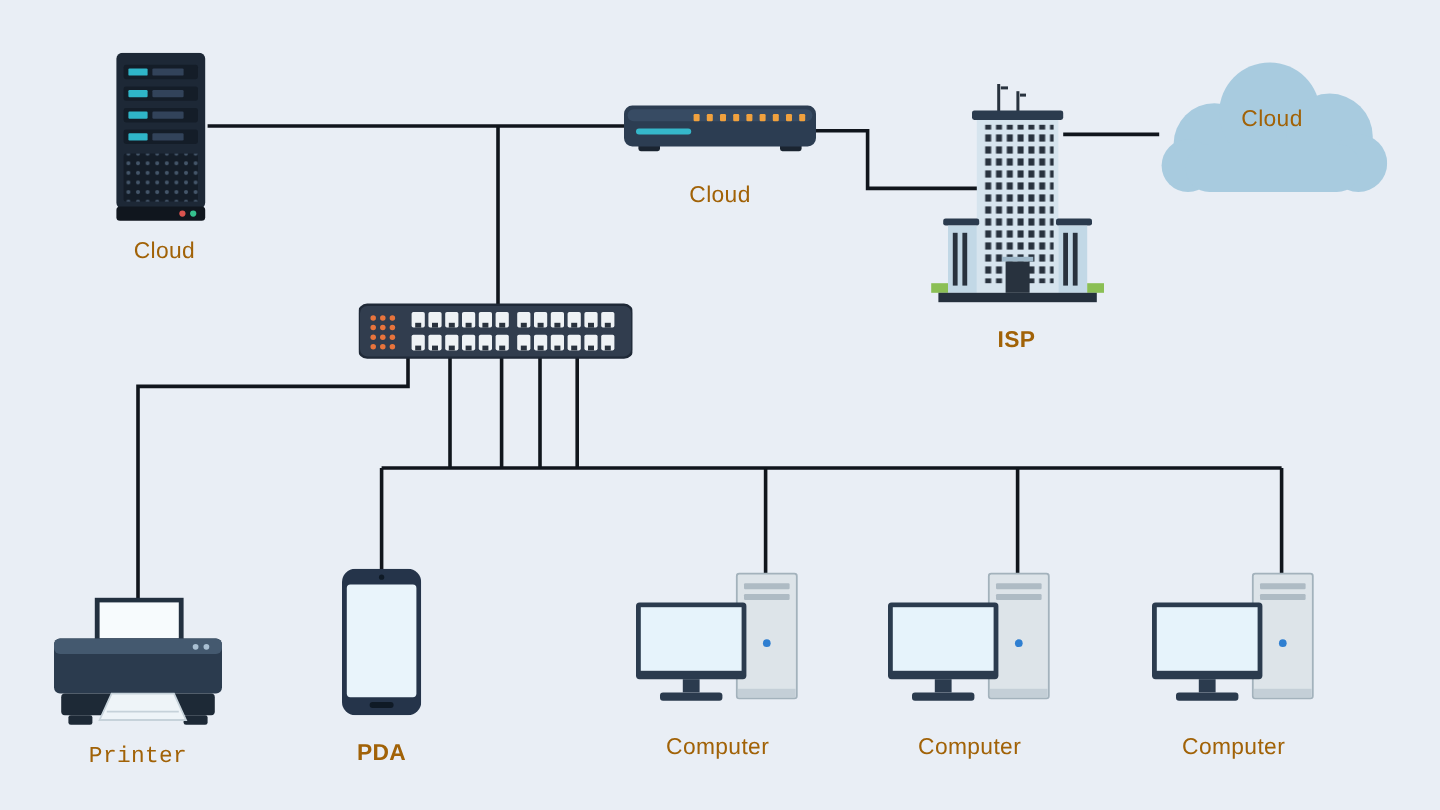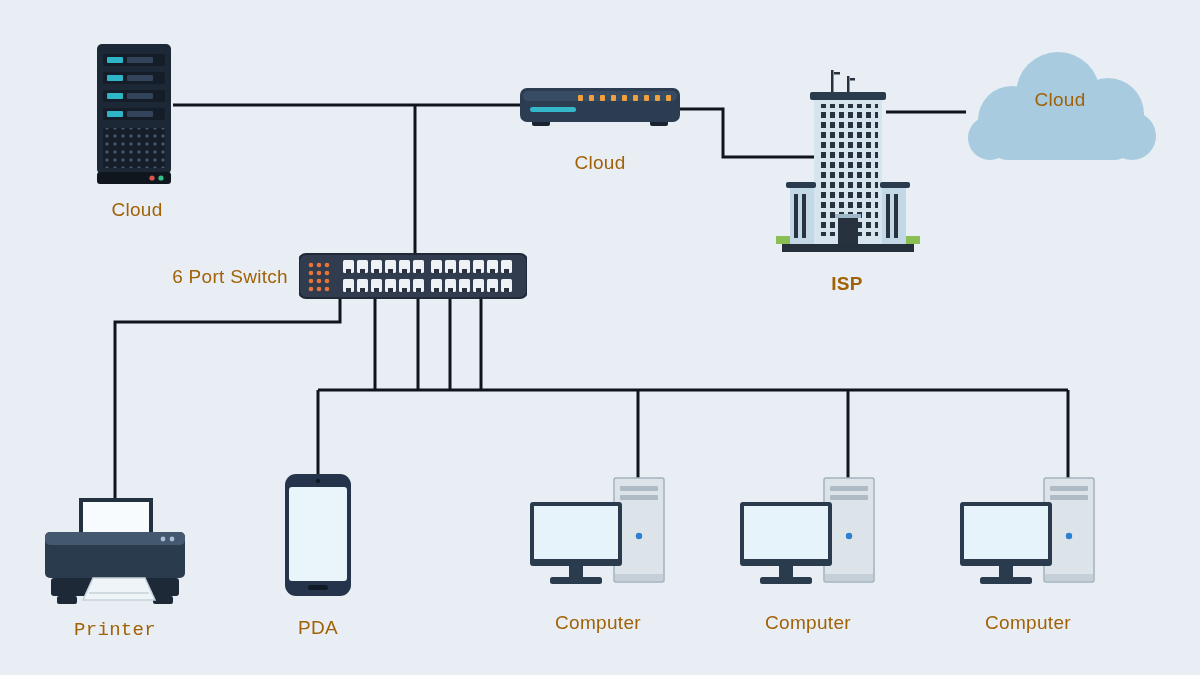--- a/index.html
+++ b/index.html
@@ -186,21 +186,20 @@
         <use href="#port" x="100" y="27"></use>
         <use href="#port" x="114" y="27"></use>
       <use href="#port" x="132" y="27"></use>
         <use href="#port" x="146" y="27"></use>
         <use href="#port" x="160" y="27"></use>
       <use href="#port" x="174" y="27"></use>
         <use href="#port" x="188" y="27"></use>
         <use href="#port" x="202" y="27"></use>
     </svg>
   </div>
-  <div class="label right" style="left:110px; top:265px; width:178px;">6 Port Switch</div>
 
   <div class="node" style="left:45px; top:498px;">
     <svg width="140" height="112" viewBox="0 0 140 112" xmlns="http://www.w3.org/2000/svg">
       <rect x="36" y="2" width="70" height="34" fill="#f7fbfd" stroke="#22303f" stroke-width="4"></rect>
       <rect x="0" y="34" width="140" height="46" rx="5" fill="#2b3b4e"></rect>
       <rect x="0" y="34" width="140" height="13" rx="5" fill="#44596f"></rect>
       <circle cx="118" cy="41" r="2.4" fill="#a9bfd2"></circle>
       <circle cx="127" cy="41" r="2.4" fill="#a9bfd2"></circle>
       <rect x="6" y="80" width="128" height="18" rx="3" fill="#1d2936"></rect>
       <rect x="12" y="98" width="20" height="8" rx="2" fill="#1d2936"></rect>
@@ -212,21 +211,21 @@
   <div class="label" style="left:55px; top:618px; width:120px;font-family:Liberation Mono, monospace;">Printer</div>
 
   <div class="node" style="left:285px; top:474px;">
     <svg width="66" height="122" viewBox="0 0 66 122" xmlns="http://www.w3.org/2000/svg">
       <rect x="0" y="0" width="66" height="122" rx="11" fill="#25344a"></rect>
       <rect x="4" y="13" width="58" height="94" rx="3" fill="#e9f4fb"></rect>
       <circle cx="33" cy="7" r="2.2" fill="#0f1a26"></circle>
       <rect x="23" y="111" width="20" height="5" rx="2.5" fill="#0f1a26"></rect>
     </svg>
   </div>
-  <div class="label" style="left:278px; top:616px; width:80px;">PDA</div>
+  <div class="label" style="left:278px; top:616px; width:80px;font-weight:bold;">PDA</div>
 
   <div class="node" style="left:530px; top:476px;">
     <svg width="136" height="112" viewBox="0 0 136 112" xmlns="http://www.w3.org/2000/svg">
       <rect x="84" y="2" width="50" height="104" rx="2" fill="#dde4e9" stroke="#a3b2bc" stroke-width="1.5"></rect>
       <rect x="90" y="10" width="38" height="5" rx="1" fill="#aebbc4"></rect>
       <rect x="90" y="19" width="38" height="5" rx="1" fill="#aebbc4"></rect>
       <circle cx="109" cy="60" r="3.2" fill="#2f7fd1"></circle>
       <rect x="85" y="98" width="48" height="7" fill="#c4cfd7"></rect>
       <rect x="0" y="26" width="92" height="64" rx="3" fill="#2b3b4e"></rect>
       <rect x="4" y="30" width="84" height="53" fill="#e6f3fb"></rect>

